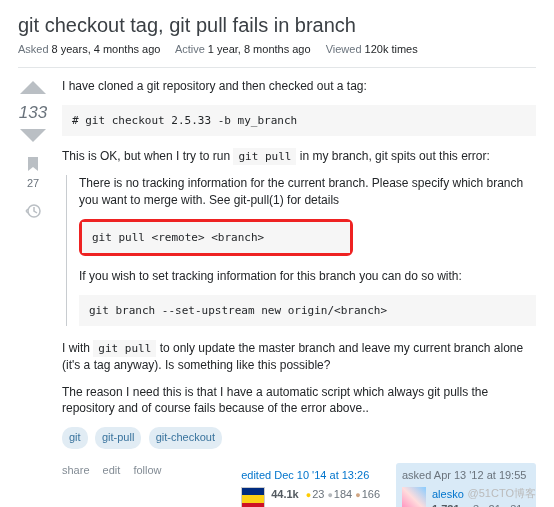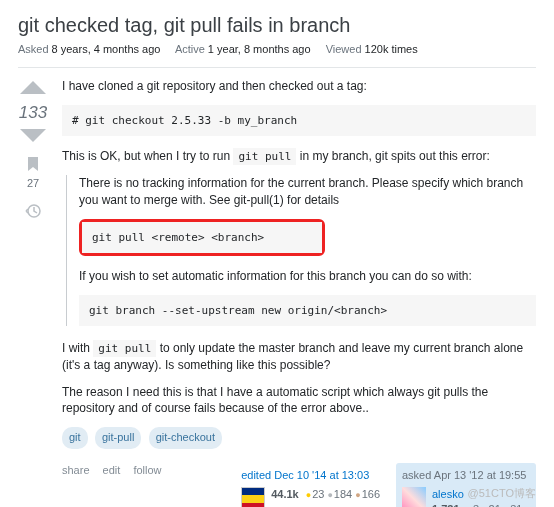--- a/index.html
+++ b/index.html
@@ -17,21 +17,21 @@
     .bookmark { margin-top: 8px; color: #babfc4; cursor: pointer; }
     .bm-count { font-size: 11px; color: #6a737c; margin-top: 2px; }
     .history { margin-top: 14px; color: #babfc4; cursor: pointer; }
     .content { flex: 1; font-size: 12px; line-height: 1.4; }
     .content p { margin-bottom: 10px; }
     .codeblock { background: #f6f6f6; padding: 8px 10px; font-family: Consolas, monospace; font-size: 11px; margin-bottom: 12px; overflow: hidden; }
     .inline-code { background: #f6f6f6; padding: 2px 5px; font-family: Consolas, monospace; font-size: 11px; }
     blockquote { border-left: 1px solid #c8ccd0; margin: 0 0 14px 4px; padding: 0 0 0 12px; color: #232629; }
     blockquote p { margin-bottom: 8px; }
     .hl-red { border: 3px solid #e22; border-radius: 6px; display: inline-block; }
-    .hl-red .codeblock { margin-bottom: 0; width: 240px; }
+    .hl-red .codeblock { margin-bottom: 0; width: 268px; }
     .tags { margin: 8px 0 14px; }
     .tag { display: inline-block; background: #e1ecf4; color: #39739d; padding: 3px 7px; font-size: 11px; margin-right: 4px; border-radius: 10px; cursor: pointer; }
     .actions-row { display: flex; justify-content: space-between; align-items: flex-start; font-size: 11px; }
     .actions a { color: #838c95; margin-right: 10px; cursor: pointer; }
     .usercards { display: flex; gap: 10px; }
     .ucard { padding: 5px 6px; border-radius: 3px; min-width: 140px; }
     .ucard.asked { background: #d9eaf7; }
     .uc-time { color: #6a737c; margin-bottom: 4px; }
     .ucard.asked .uc-time { color: #6a737c; }
     .edited .uc-time { color: #0074cc; }
@@ -44,21 +44,21 @@
     .rep { font-weight: bold; color: #535a60; margin-right: 4px; }
     .badge { margin-left: 3px; }
     .badge.g::before { content: "●"; color: #ffcc01; font-size: 9px; margin-right: 1px; }
     .badge.s::before { content: "●"; color: #b4b8bc; font-size: 9px; margin-right: 1px; }
     .badge.b::before { content: "●"; color: #d1a684; font-size: 9px; margin-right: 1px; }
     .watermark { position: absolute; right: 18px; bottom: 6px; color: #bbb; font-size: 11px; }
   </style>
 </head>
 <body>
 
-<h1 class="title">git checked tag, git pull fails in branch</h1>
+<h1 class="title">git checkout tag, git pull fails in branch</h1>
 <div class="meta">
   <span class="k">Asked</span><span class="v">8 years, 4 months ago</span>
   <span class="k">Active</span><span class="v">1 year, 8 months ago</span>
   <span class="k">Viewed</span><span class="v">120k times</span>
 </div>
 <div class="divider"></div>
 
 <div class="layout">
   <div class="votecol">
     <div class="arrow-up">
@@ -91,21 +91,21 @@
     <p>I have cloned a git repository and then checked out a tag:</p>
     <div class="codeblock"># git checkout 2.5.33 -b my_branch</div>
     <p>
       <span>This is OK, but when I try to run </span><code class="inline-code">git pull</code><span> in my branch, git spits out this error:</span>
     </p>
     <blockquote>
       <p>There is no tracking information for the current branch. Please specify which branch you want to merge with. See git-pull(1) for details</p>
       <div class="hl-red">
         <div class="codeblock">git pull &lt;remote&gt; &lt;branch&gt;</div>
       </div>
-      <p style="margin-top:10px">If you wish to set automatic information for this branch you can do so with:</p>
+      <p style="margin-top:10px">If you wish to set tracking information for this branch you can do so with:</p>
       <div class="codeblock">git branch --set-upstream new origin/&lt;branch&gt;</div>
     </blockquote>
     <p>
       <span>I with </span><code class="inline-code">git pull</code><span> to only update the master branch and leave my current branch alone (it's a tag anyway). Is something like this possible?</span>
     </p>
     <p>The reason I need this is that I have a automatic script which always git pulls the repository and of course fails because of the error above..</p>
 
     <div class="tags">
       <span class="tag">git</span>
       <span class="tag">git-pull</span>
@@ -113,21 +113,21 @@
     </div>
 
     <div class="actions-row">
       <div class="actions">
         <a>share</a>
         <a>edit</a>
         <a>follow</a>
       </div>
       <div class="usercards">
         <div class="ucard edited">
-          <div class="uc-time">edited Dec 10 '14 at 13:03</div>
+          <div class="uc-time">edited Dec 10 '14 at 13:26</div>
           <div class="uc-body">
             <div class="avatar flag"></div>
             <div>
               <div class="uc-stats">
                 <span class="rep">44.1k</span><span class="badge g"></span><span>23</span><span class="badge s"></span><span>184</span><span class="badge b"></span><span>166</span>
               </div>
             </div>
           </div>
         </div>
         <div class="ucard asked">

